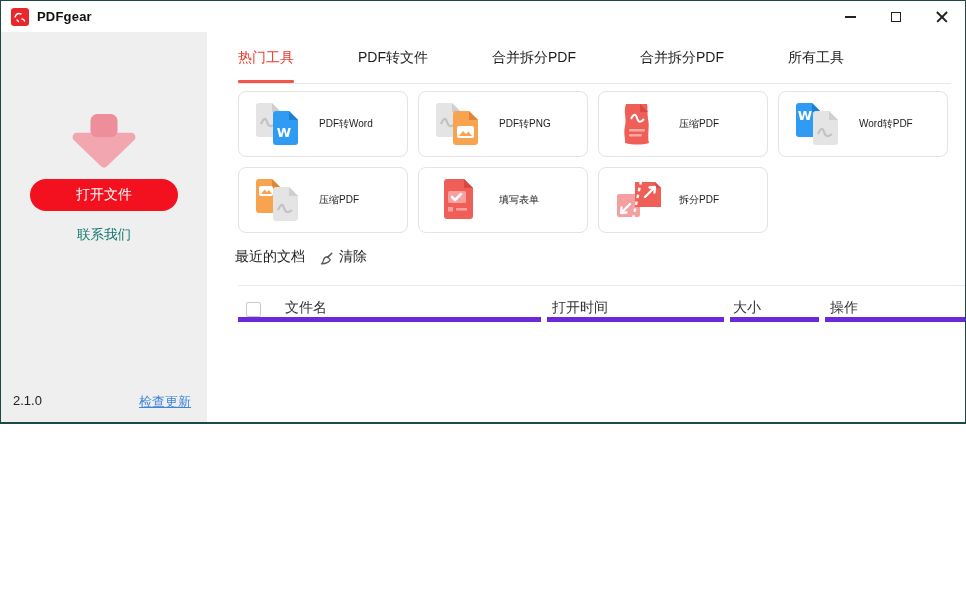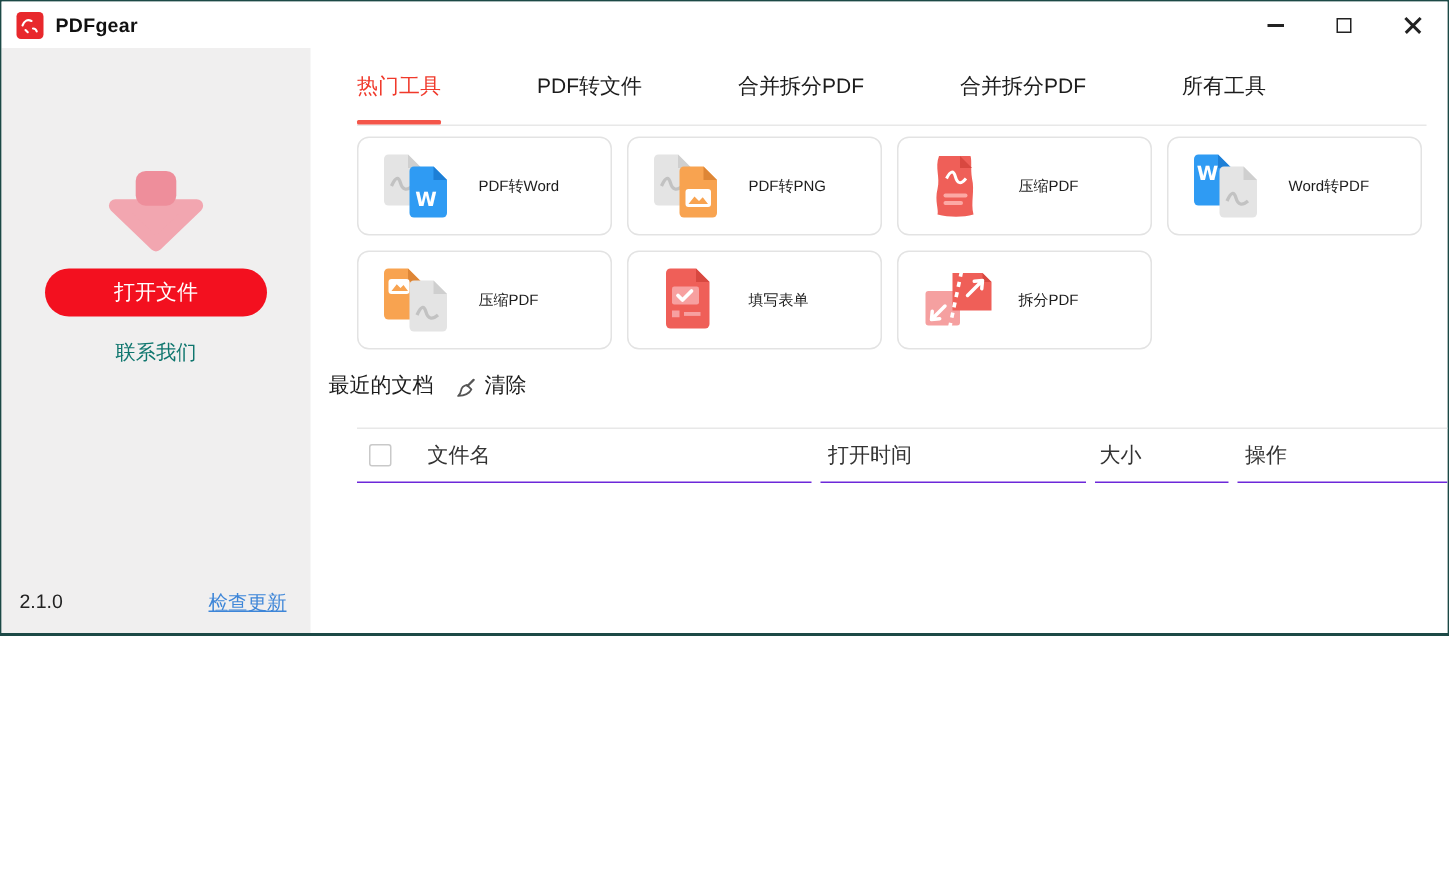--- a/index.html
+++ b/index.html
@@ -47,28 +47,28 @@
 
   .grid { margin:7px 17px 0 31px; display:grid; grid-template-columns:repeat(4,1fr); gap:10px; }
   .card {
     height:66px; background:#fff; border:1px solid #e3e3e3; border-radius:8px;
     display:flex; align-items:center; padding-left:15px; gap:17px; cursor:pointer;
   }
   .card-label { font-size:10px; color:#1c1c1c; white-space:nowrap; }
   .tool-icon { width:48px; height:44px; flex:0 0 48px; position:relative; }
   .tool-icon svg { position:absolute; inset:0; width:100%; height:100%; }
 
-  .recent-bar { margin:15px 0 0 12px; display:flex; align-items:center; }
+  .recent-bar { margin:15px 0 0 28px; display:flex; align-items:center; }
   .recent-title { font-size:14px; color:#1c1c1c; }
   .clear-btn { margin-left:14px; display:flex; align-items:flex-end; gap:5px; cursor:pointer; }
   .clear-btn svg { width:15px; height:15px; }
   .clear-label { font-size:14px; color:#1c1c1c; }
 
   .table-head { margin:19px 0 0 31px; border-top:1px solid #e8e8e8; height:37px; display:flex; align-items:stretch; }
-  .th { display:flex; align-items:center; border-bottom:1px solid #6d28d9; margin-right:6px; }
+  .th { display:flex; align-items:flex-end; border-bottom:5px solid #6d28d9; margin-right:6px; }
   .th-file { width:303px; }
   .th-time { width:177px; padding-left:5px; }
   .th-size { width:89px; padding-left:3px; }
   .th-op { flex:1; padding-left:5px; margin-right:0; }
   .th-label { font-size:14px; color:#333; }
   .checkbox { width:15px; height:15px; border:1px solid #c9c9c9; border-radius:2px; background:#fff; margin-left:8px; cursor:pointer; }
   .th-file .th-label { margin-left:24px; }
   .rows-area { flex:1; }
 </style>
 </head>

